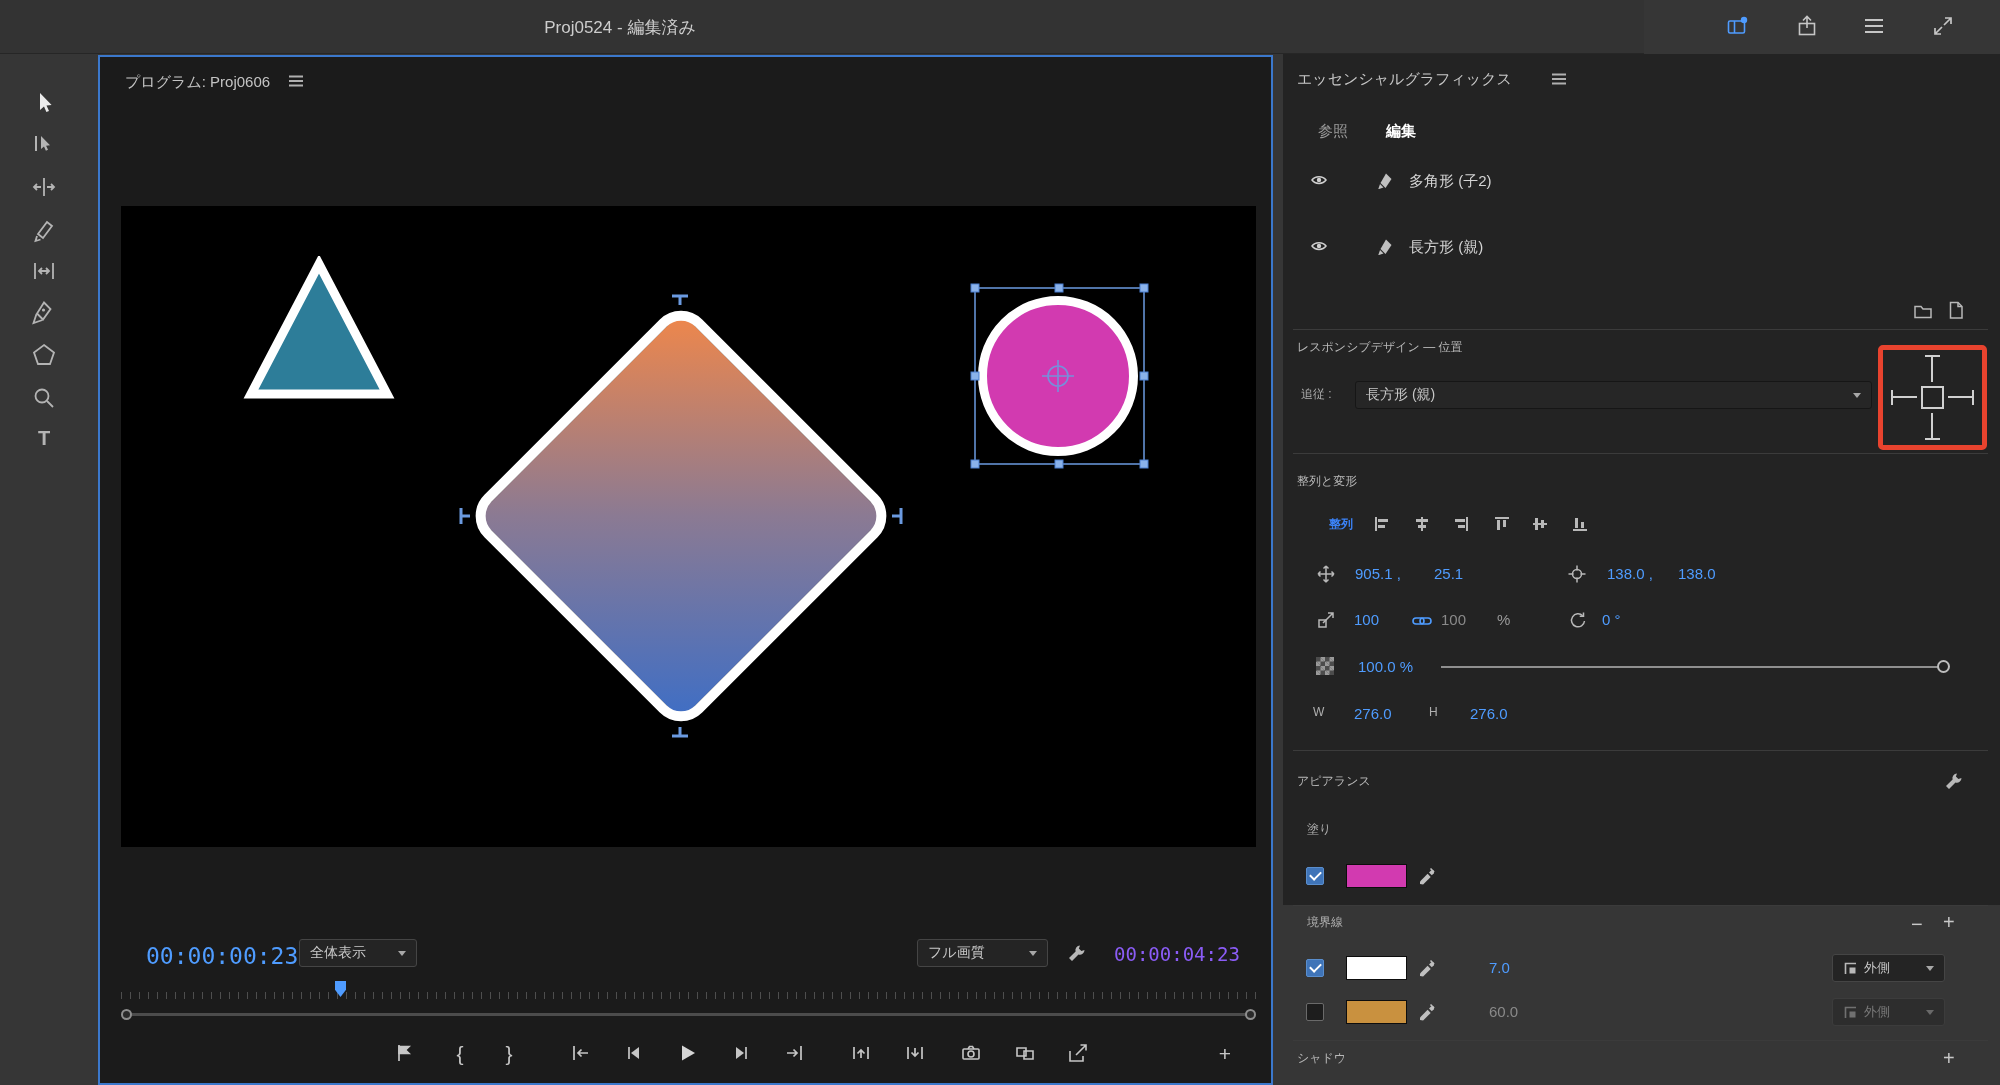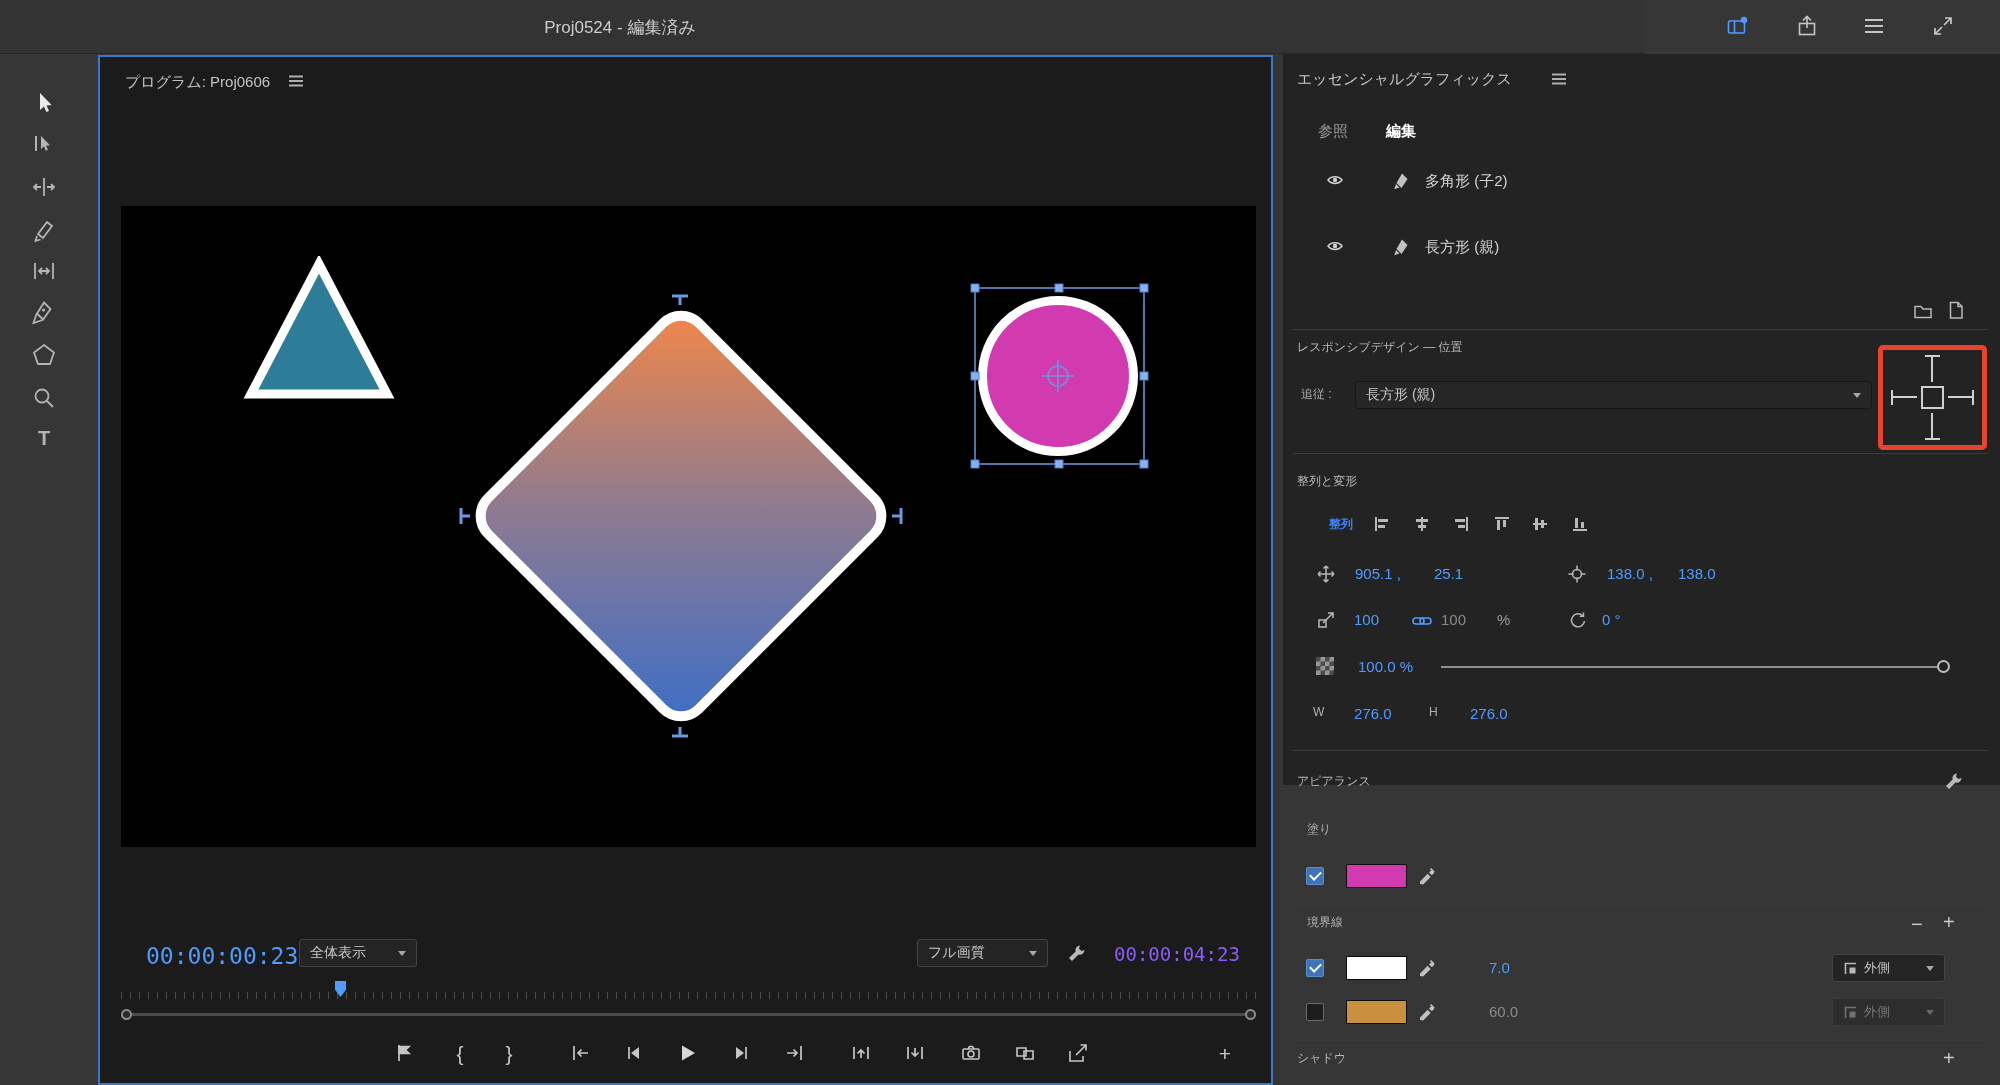--- a/index.html
+++ b/index.html
@@ -38,23 +38,23 @@
            background:repeating-linear-gradient(90deg,#4e4e4e 0 1px,transparent 1px 9px) 0 100% / 100% 7px no-repeat; }
   .playhead { position:absolute; left:214px; top:2px; width:11px; height:16px; background:#4f9cff;
               clip-path:polygon(0 0,100% 0,100% 55%,50% 100%,0 55%); cursor:pointer; }
   .zoombar { position:absolute; left:21px; top:951px; width:1135px; height:12px; }
   .zoom-track { position:absolute; left:6px; right:6px; top:5px; height:3px; background:#4c4c4c; border-radius:2px; }
   .zoom-handle { position:absolute; top:1px; width:11px; height:11px; border-radius:50%; border:2px solid #8d8d8d; background:#2a2a2a; cursor:pointer; }
 
   .ticon { position:absolute; top:985px; width:22px; height:24px; cursor:pointer; color:#c6c6c6; font-size:21px; line-height:24px; text-align:center; }
 
   
-  .right-panel { position:absolute; left:1283px; top:54px; width:717px; height:731px; background:#232323; }
+  .right-panel { position:absolute; left:1283px; top:54px; width:717px; height:851px; background:#232323; }
   .divider { position:absolute; left:10px; width:695px; height:1px; background:#3b3b3b; }
-  .layer-row { position:absolute; left:16px; width:701px; height:33px; cursor:pointer; }
+  .layer-row { position:absolute; left:0; width:701px; height:33px; cursor:pointer; }
   .layer-row.sel { background:#4a4a4a; }
   .layer-label { position:absolute; left:126px; top:8px; font-size:15px; color:#d4d4d4; }
 
   .cb { position:absolute; width:18px; height:18px; border-radius:2px; cursor:pointer; }
   .cb.on { background:#3f74b8; border:1px solid #5a8ecd; }
   .cb.on::after { content:""; position:absolute; left:3px; top:3px; width:9px; height:5px; border-left:2px solid #fff; border-bottom:2px solid #fff; transform:rotate(-45deg); }
   .cb.off { background:#1d1d1d; border:1px solid #6a6a6a; }
   .swatch { position:absolute; width:61px; height:24px; border:1px solid #0d0d0d; cursor:pointer; }
 
   .val { position:absolute; font-size:15px; cursor:ew-resize; }

